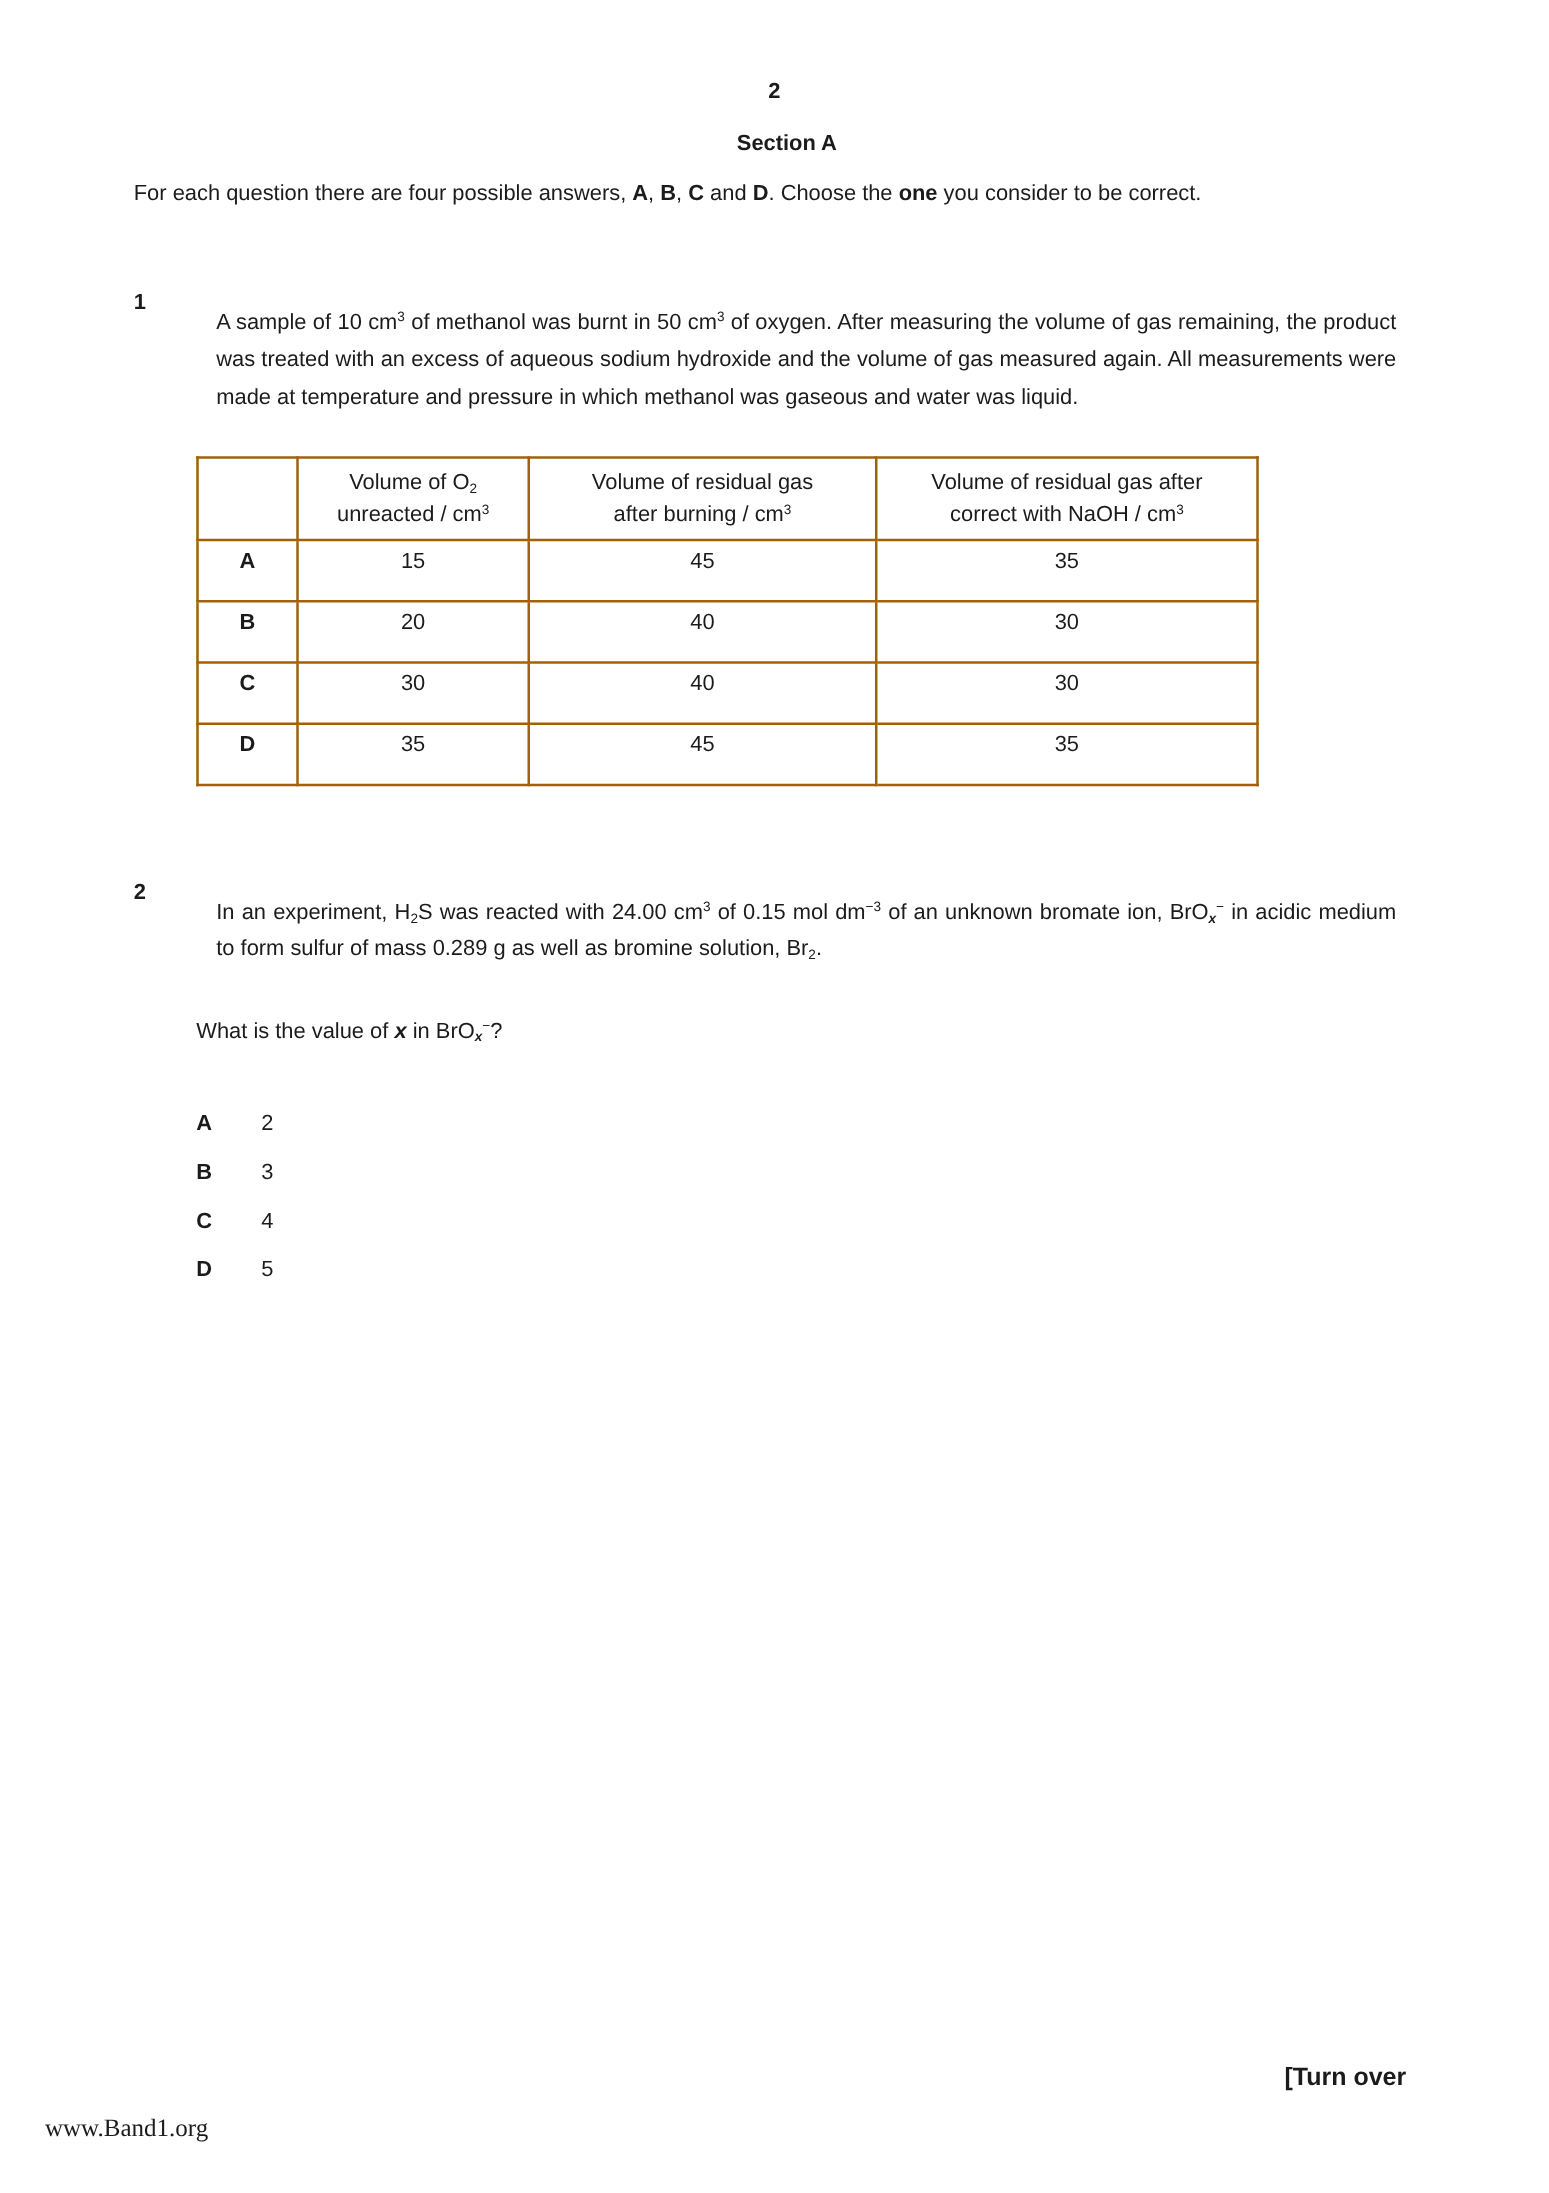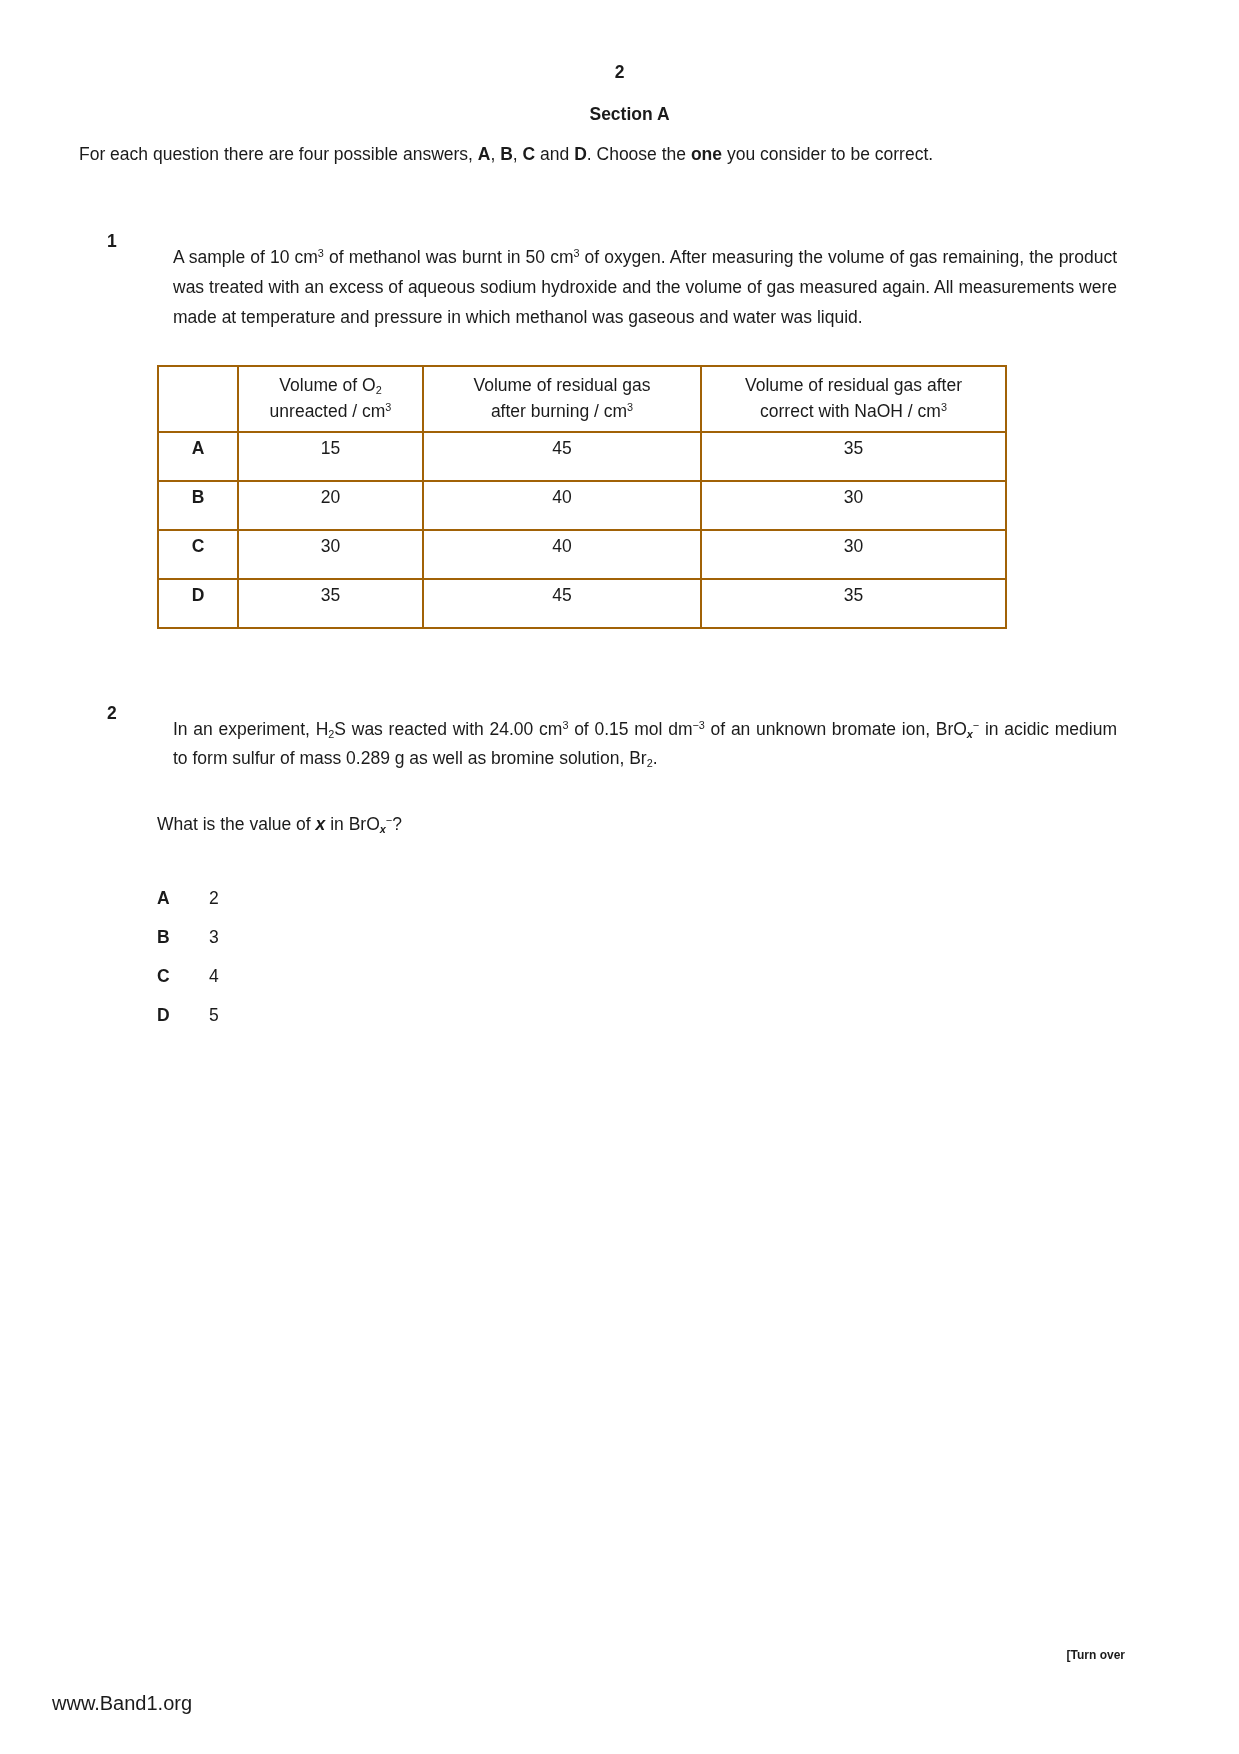--- a/index.html
+++ b/index.html
@@ -10,21 +10,21 @@
     color:#1b1b1b;
     font-family:"Liberation Sans", sans-serif;
     font-size:17.5px;
     line-height:1.7;
     overflow:hidden;
     box-sizing:border-box;
     padding-top:58px;
   }
   .page-number { text-align:center; font-weight:bold; }
   .section-title { text-align:center; font-weight:bold; margin-top:12px;padding-left:20px; }
-  .intro { margin:10px 106px 0 79px; text-align:justify; }
+  .intro { margin:10px 106px 0 107px; text-align:justify; }
   .question { display:flex; margin:58px 106px 0 107px; }
   .q2 { margin-top:70px; }
   .q-num { width:50px; font-weight:bold; flex:0 0 auto; }
   .q-body { flex:1 1 auto; min-width:0; }
   .q-text { margin:16px; text-align:justify; }
   .q-prompt { margin:36px 0 0 0; }
   .seg-b { font-weight:bold; }
   .seg-bi { font-weight:bold; font-style:italic; }
   .seg-sup { font-size:0.62em; position:relative; top:-0.55em; line-height:0; }
   .seg-sub { font-size:0.62em; position:relative; top:0.28em; line-height:0; }
@@ -48,25 +48,25 @@
   }
   .col-opt { width:80px; }
   .col-1 { width:185px; }
   .col-2 { width:278px; }
   .col-3 { width:305px; }
   .options { margin-top:44px; }
   .option { display:flex; height:39px; align-items:flex-start; }
   .opt-label { width:52px; font-weight:bold; flex:0 0 auto; }
   .turn-over {
     position:absolute; top:1645px; right:114px;
-    font-weight:bold; font-size:12px;
+    font-weight:bold; font-size:20px;
   }
   .website {
-    position:absolute; top:1686px; left:52px;
-    font-family:Liberation Sans, sans-serif;
+    position:absolute; top:1686px; left:36px;
+    font-family:Liberation Serif, serif;
     font-size:20px;
   }
 </style>
 </head>
 <body>
 
 <div class="page">
 
   <div class="page-number">2</div>
   <div class="section-title">Section A</div>

